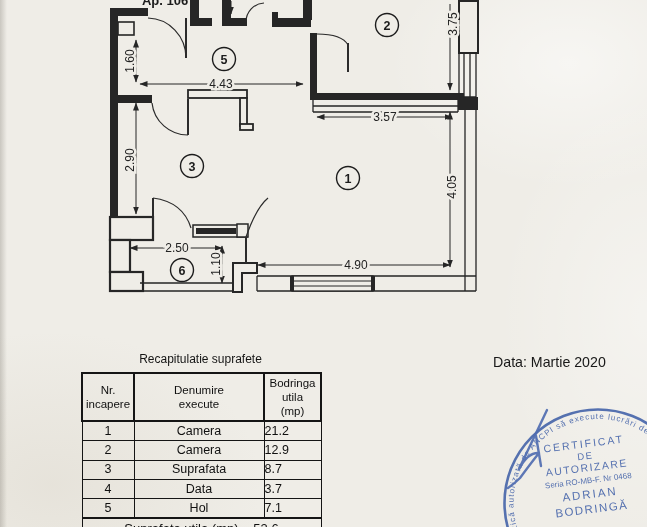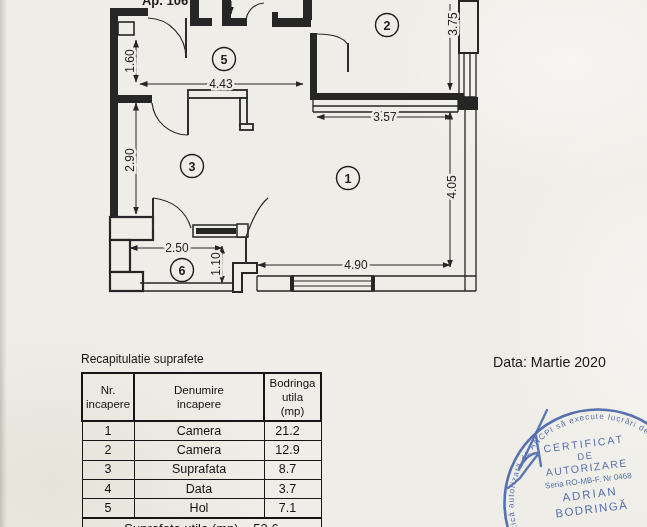--- a/index.html
+++ b/index.html
@@ -13,31 +13,31 @@
     font-family:"Liberation Sans", sans-serif;color:#1d1d1d;
   }
   .page::before{content:"";position:absolute;left:0;top:0;width:7px;height:100%;
     background:linear-gradient(90deg, rgba(90,85,75,.25), rgba(90,85,75,0));pointer-events:none;}
   svg text{font-family:"Liberation Sans", sans-serif;}
   .dim-label{font-size:12px;fill:#232323;paint-order:stroke;stroke:#efede7;stroke-width:5px;}
   .room-num{font-size:12.5px;font-weight:bold;fill:#1c1c1c;}
   .ap-label{font-size:13px;font-weight:bold;fill:#1c1c1c;}
   .plan-svg{position:absolute;left:0;top:0;}
   
-  .summary-title{position:absolute;left:81px;top:352px;width:239px;
+  .summary-title{position:absolute;left:81px;top:352px;width:239px;text-align:center;
     font-size:12px;color:#151515;}
   .summary-table{position:absolute;left:81px;top:372px;border-collapse:collapse;table-layout:fixed;
     background:transparent;}
   .summary-table th,.summary-table td{border:1.6px solid #151515;font-weight:normal;
     text-align:center;vertical-align:middle;color:#101010;padding:0;}
   .summary-table th{font-size:11.5px;line-height:1.22;white-space:pre-line;height:46px;
     border-bottom:2.6px solid #151515;}
   .summary-table .outer{border-width:2.2px;}
   .summary-table td{font-size:12.5px;height:18.3px;line-height:1;}
-  .summary-table td.val{text-align:center;padding-right:10px;}
+  .summary-table td.val{text-align:left;padding-right:10px;}
   .summary-table tr.footer td{font-size:13px;height:22px;vertical-align:top;padding-top:3px;
     border-top:2.2px solid #151515;}
   .col-nr{width:52px;}.col-den{width:130px;}.col-sup{width:57px;}
   
   .meta-date{position:absolute;left:453px;top:354px;font-size:14.2px;color:#181818;white-space:nowrap;margin-left:40px;}
   .meta-exec{position:absolute;left:391px;top:371px;font-size:14.4px;color:#181818;white-space:nowrap;}
   
   .stamp-svg{position:absolute;left:478px;top:398px;opacity:.88;}
   .stamp-ring-text{font-size:8px;letter-spacing:1px;}
   .st-c{text-anchor:middle;}
@@ -161,21 +161,21 @@
     <colgroup>
         <col class="col-nr">
         <col class="col-den">
         <col class="col-sup">
       </colgroup>
     <tbody>
         <tr>
       <th class="outer">Nr.
 incapere</th>
       <th class="outer">Denumire
-incapere</th>
+execute</th>
       <th class="outer">Bodringa
 utila
 (mp)</th>
     </tr>
     <tr>
       <td>1</td>
       <td>Camera</td>
       <td class="val">21.2</td>
     </tr>
     <tr>

